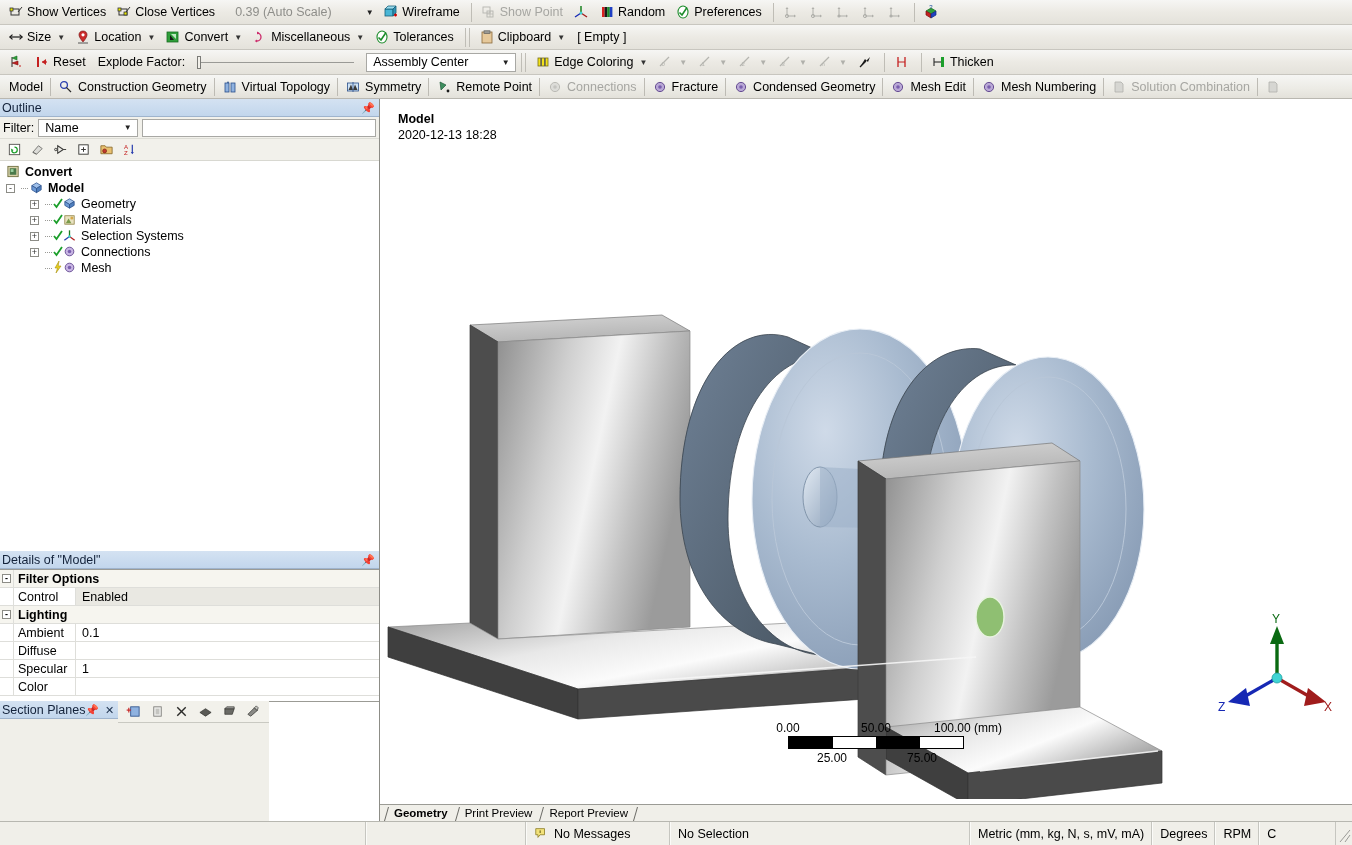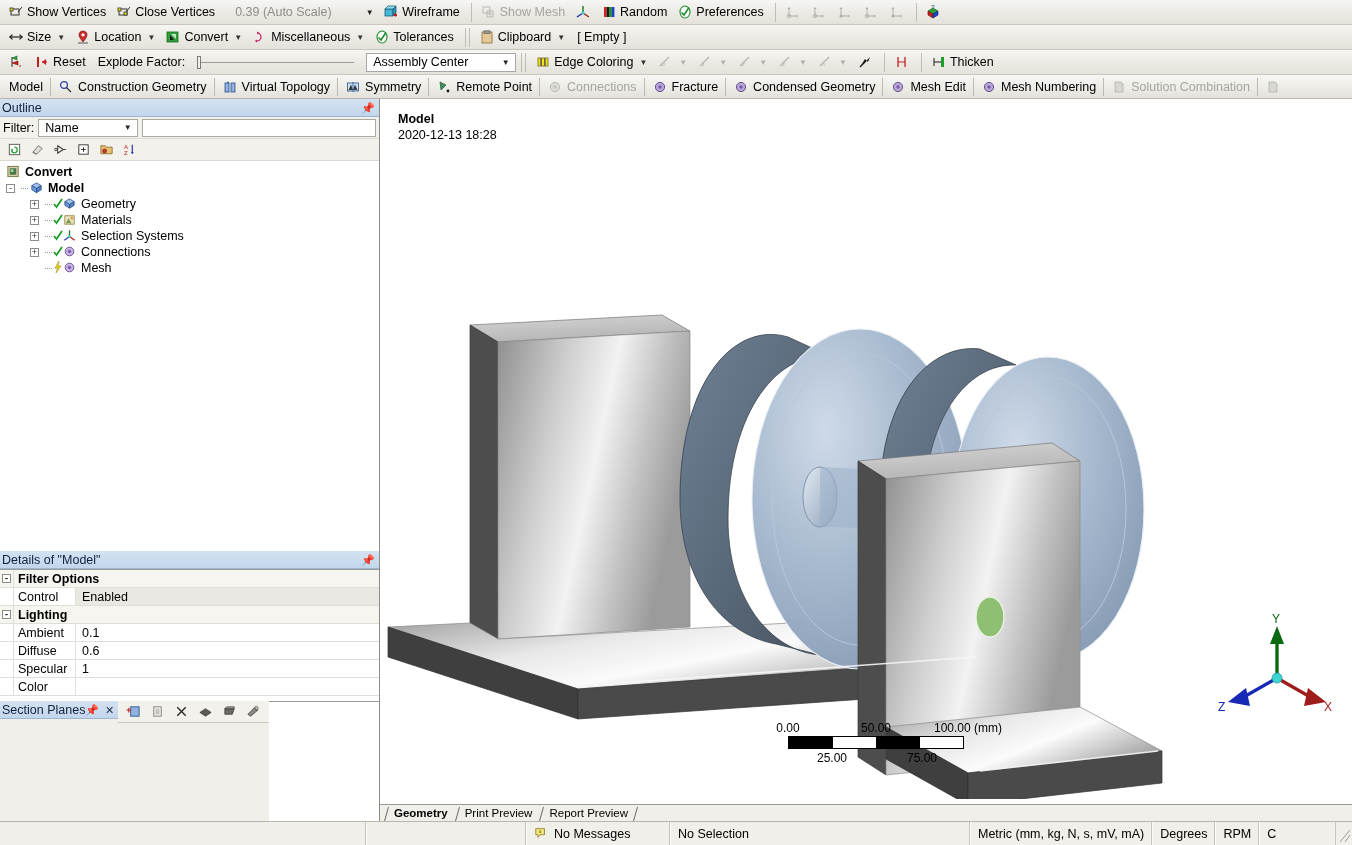--- a/index.html
+++ b/index.html
@@ -238,21 +238,21 @@
 
     <div class="tb-item disabled">
       <span class="ico">
         <svg width="16" height="16" viewBox="0 0 16 16">
           <rect x="2" y="3" width="7" height="6" fill="none" stroke="#b5b5b0" stroke-width="0.9"></rect>
           <rect x="6" y="7" width="6" height="6" fill="none" stroke="#b5b5b0" stroke-width="0.9"></rect>
           <line x1="6" y1="10" x2="12" y2="10" stroke="#b5b5b0" stroke-width="0.7"></line>
           <line x1="9" y1="7" x2="9" y2="13" stroke="#b5b5b0" stroke-width="0.7"></line>
         </svg>
       </span>
-      <span class="tb-label">Show Mesh</span>
+      <span class="tb-label">Show Point</span>
     </div>
 
     <div class="tb-item">
       <span class="ico">
         <svg width="16" height="16" viewBox="0 0 16 16">
           <line x1="8" y1="9" x2="8" y2="2" stroke="#0a7a12" stroke-width="1.4"></line>
           <line x1="8" y1="9" x2="2" y2="13" stroke="#1628b4" stroke-width="1.4"></line>
           <line x1="8" y1="9" x2="14" y2="13" stroke="#a01c1c" stroke-width="1.4"></line>
           <circle cx="8" cy="9" r="1.5" fill="#3fd4d4"></circle>
         </svg>
@@ -893,21 +893,20 @@
             <span class="dname">Lighting</span>
           </div>
           <div class="drow">
             <span class="dexp"></span>
             <span class="dname">Ambient</span>
             <span class="dval">0.1</span>
           </div>
           <div class="drow">
             <span class="dexp"></span>
             <span class="dname">Diffuse</span>
-            <span class="dval">0.6</span>
           </div>
           <div class="drow">
             <span class="dexp"></span>
             <span class="dname">Specular</span>
             <span class="dval">1</span>
           </div>
           <div class="drow">
             <span class="dexp"></span>
             <span class="dname">Color</span>
             <span class="dval"></span>

